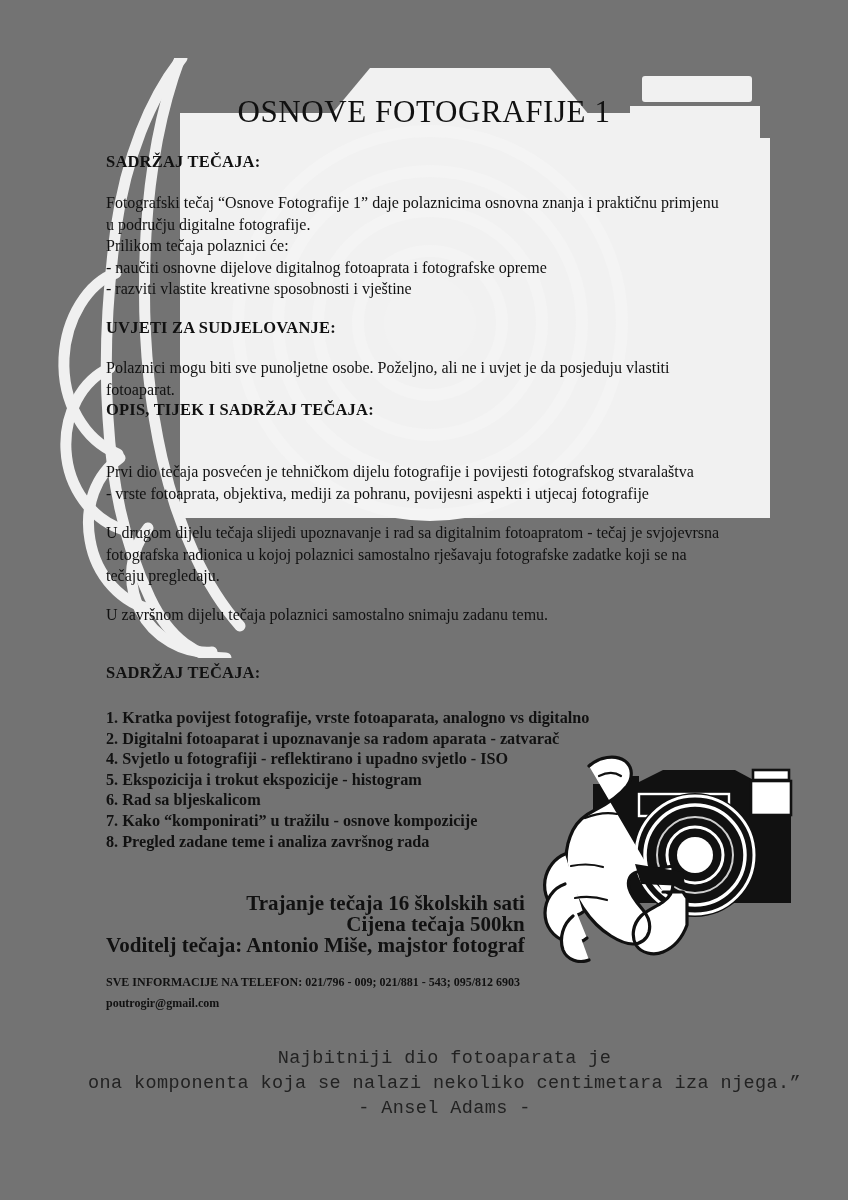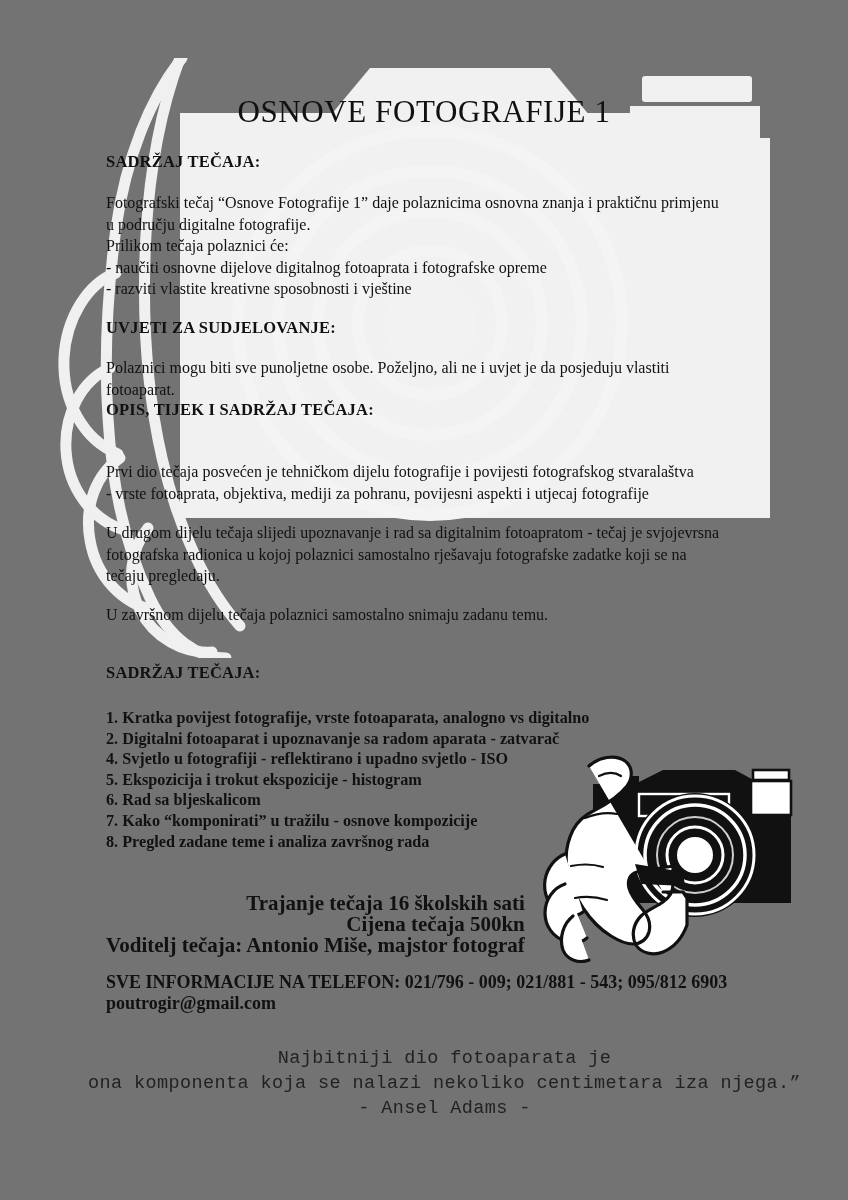--- a/index.html
+++ b/index.html
@@ -72,21 +72,21 @@
   .info-line {
     font-weight: bold;
     font-size: 21px;
     line-height: 21px;
     white-space: nowrap;
     text-align: right;
   }
 
   .contact-line {
     font-weight: bold;
-    font-size: 18px;
+    font-size: 12px;
     line-height: 21px;
     white-space: nowrap;
   }
 
   
   .camera-illustration {
     position: absolute;
     left: 523px;
     top: 748px;
     width: 300px;

